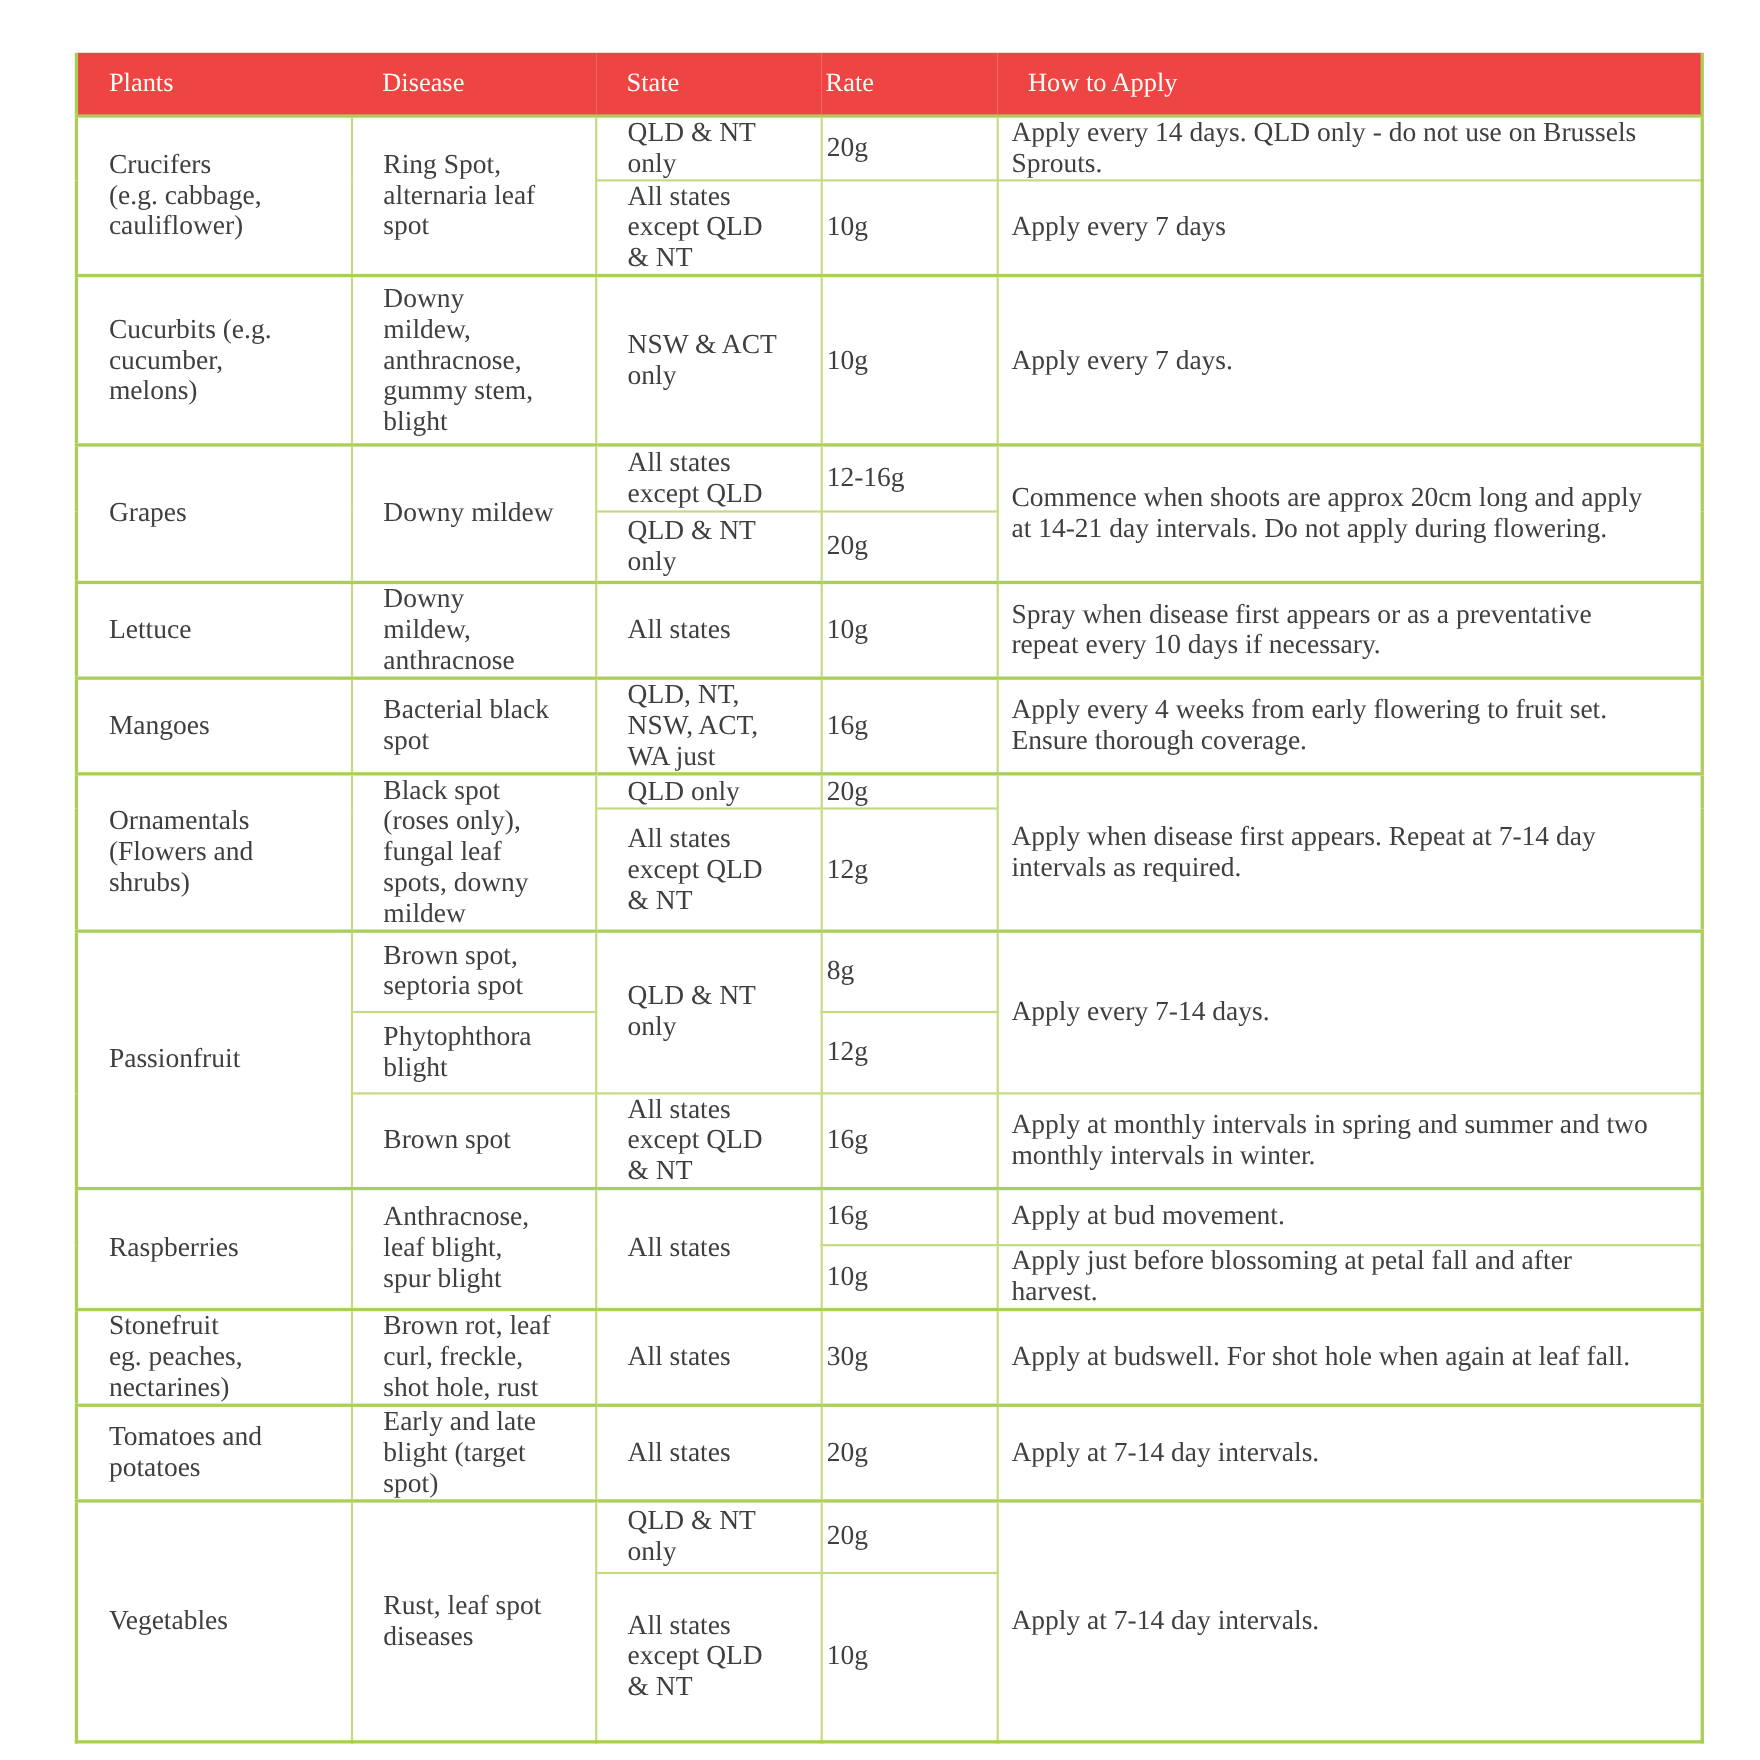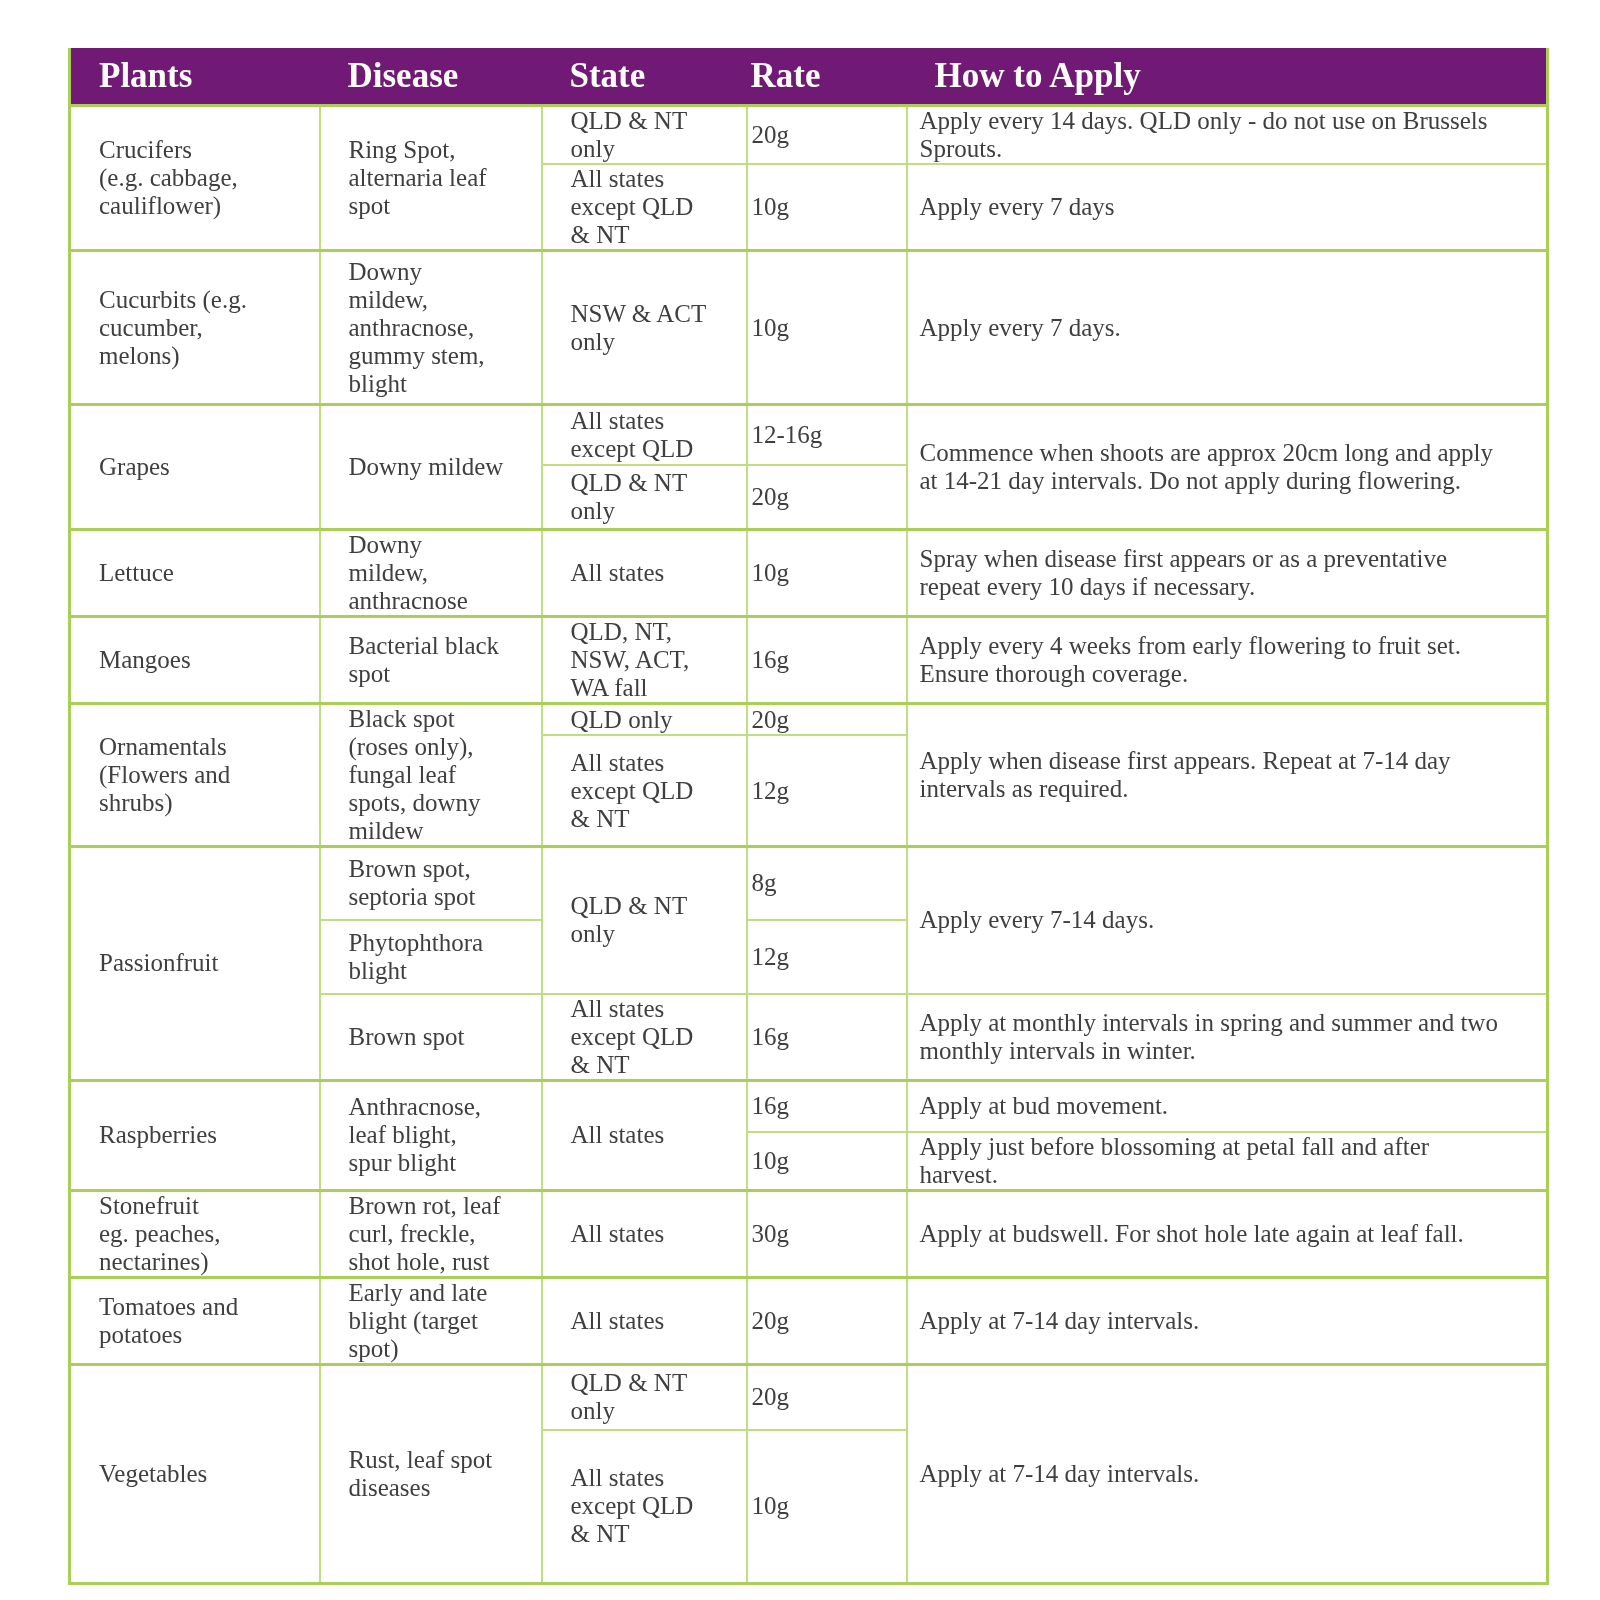--- a/index.html
+++ b/index.html
@@ -26,24 +26,24 @@
     font-size: 25px;
     line-height: 28px;
   }
   col.c-plant   { width: 250px; }
   col.c-disease { width: 222px; }
   col.c-state   { width: 205px; }
   col.c-rate    { width: 160px; }
   col.c-how     { width: 641px; }
 
   thead th {
-    background: #701a75;
+    background: #ef4444;
     color: #fdfdf8;
-    font-size: 35px;
-    font-weight: bold;
+    font-size: 24px;
+    font-weight: normal;
     text-align: left;
     vertical-align: middle;
     padding: 0 8px 0 28px;
     border: 0;
     height: 56px;
   }
   thead th.rate-h { text-align: left; padding: 0 4px; }
 
   tbody td {
     border: 2px solid #c3db83;
@@ -135,21 +135,21 @@
       <td class="rate">10g</td>
       <td class="how">Spray when disease first appears or as a preventative repeat every 10 days if necessary.</td>
     </tr>
 
     <tr class="g" style="height:87px">
       <td>Mangoes</td>
       <td>Bacterial black
 spot</td>
       <td>QLD, NT,
 NSW, ACT,
-WA fall</td>
+WA just</td>
       <td class="rate">16g</td>
       <td class="how">Apply every 4 weeks from early flowering to fruit set. Ensure thorough coverage.</td>
     </tr>
 
     <tr class="g" style="height:28px">
       <td rowspan="2">Ornamentals
 (Flowers and
 shrubs)</td>
       <td rowspan="2">Black spot
 (roses only),
@@ -206,21 +206,21 @@
 
     <tr class="g" style="height:84px">
       <td>Stonefruit
 eg. peaches,
 nectarines)</td>
       <td>Brown rot, leaf
 curl, freckle,
 shot hole, rust</td>
       <td>All states</td>
       <td class="rate">30g</td>
-      <td class="how">Apply at budswell. For shot hole late again at leaf fall.</td>
+      <td class="how">Apply at budswell. For shot hole when again at leaf fall.</td>
     </tr>
 
     <tr class="g" style="height:85px">
       <td>Tomatoes and
 potatoes</td>
       <td>Early and late
 blight (target
 spot)</td>
       <td>All states</td>
       <td class="rate">20g</td>

